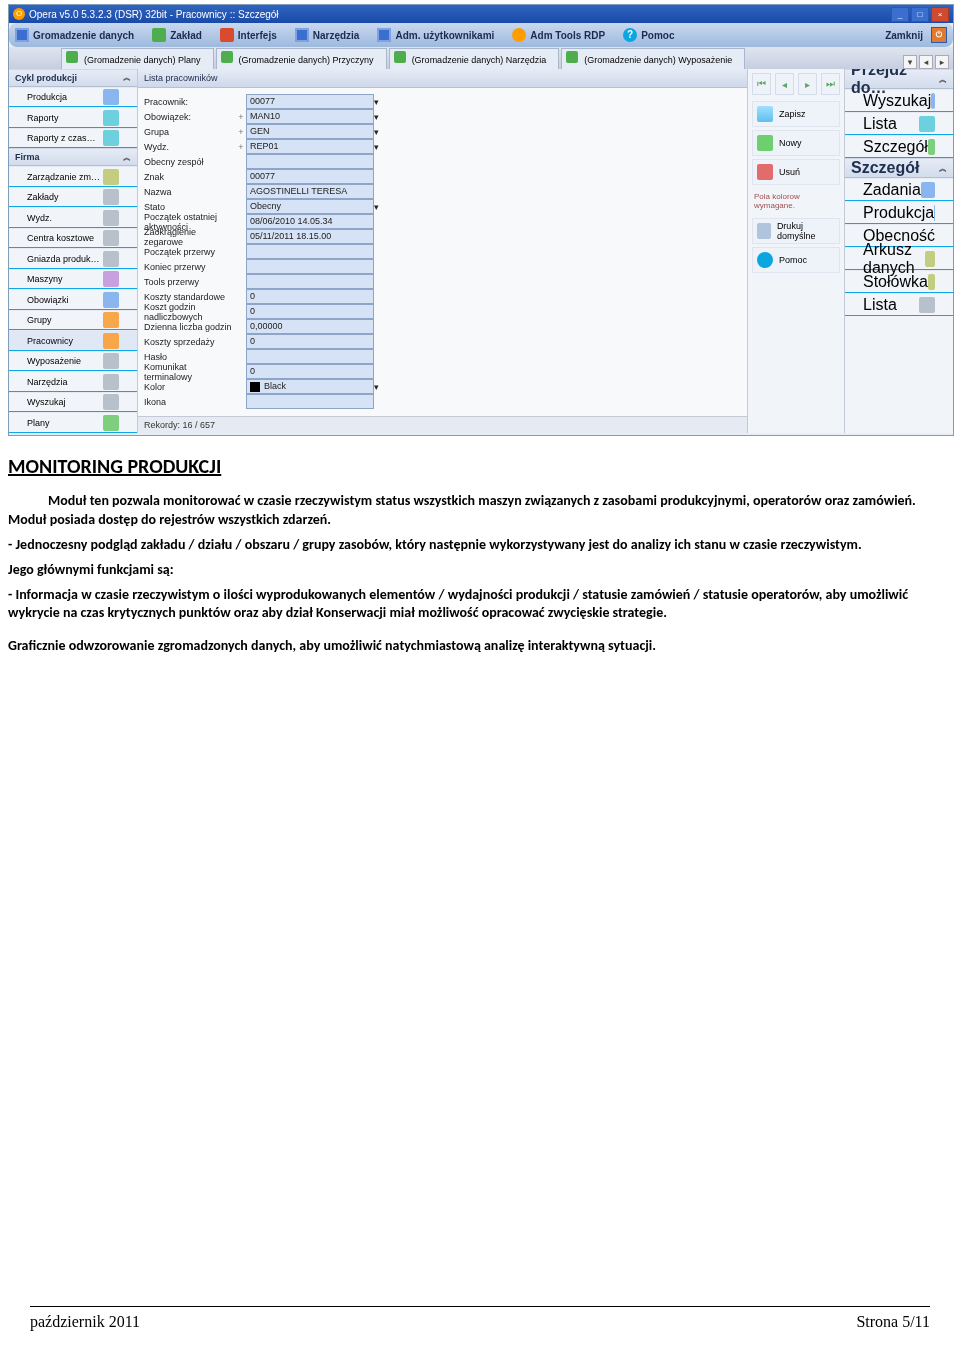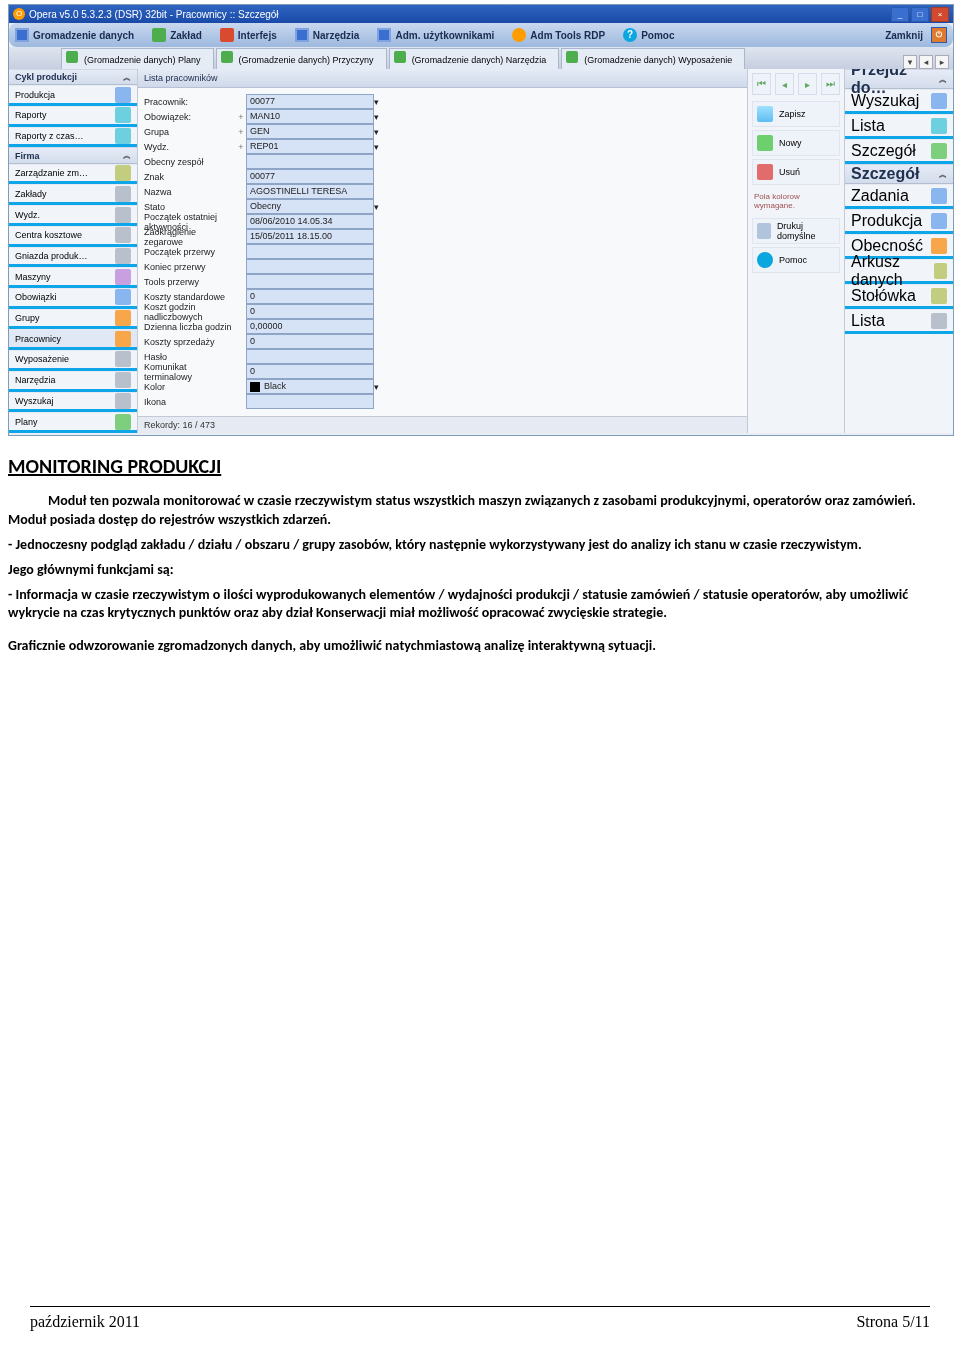--- a/index.html
+++ b/index.html
@@ -22,21 +22,21 @@
   .tabstrip{height:22px;background:linear-gradient(#dfe5ef,#c6cee0);display:flex;align-items:flex-end;padding-left:52px;position:relative;}
   .tabstrip .tab{height:19px;background:#e6ecf6;border:1px solid #aab6ca;border-bottom:none;margin-right:2px;padding:1px 12px 0 22px;font-size:9px;display:flex;align-items:center;position:relative;white-space:nowrap;}
   .tabstrip .tab .tc-ico{position:absolute;left:4px;top:2px;width:12px;height:12px;background:#4eae4e;border-radius:2px;}
   .tabstrip .left-spacer{position:absolute;left:0;top:0;width:128px;height:22px;}
   .tabstrip .right-arrows{margin-left:auto;margin-right:4px;font-size:9px;color:#444;display:flex;gap:2px;}
   .right-arrows span{width:12px;height:12px;border:1px solid #aab;display:flex;align-items:center;justify-content:center;background:#f5f5f5;}
   .body{display:flex;height:364px;}
   .leftnav{width:128px;background:#f1f4f9;border-right:1px solid #c3cad6;display:flex;flex-direction:column;font-size:9px;}
   .nav-head{height:18px;background:linear-gradient(#e6ecf6,#d3dcec);border-top:1px solid #cfd8e6;border-bottom:1px solid #b3bfcf;display:flex;align-items:center;padding:0 6px;font-weight:bold;color:#203050;justify-content:space-between;}
   .nav-head .chev{font-size:8px;color:#555;}
-  .nav-item{height:21px;display:flex;align-items:center;padding:0 6px;border-top:1px solid #e6eaf2;border-bottom:3px solid #0ea5e9;justify-content:space-between;}
+  .nav-item{height:21px;display:flex;align-items:center;padding:0 18px;border-top:1px solid #e6eaf2;border-bottom:1px solid #0ea5e9;justify-content:space-between;}
   .nav-item.selected{background:#e0e8f6;}
   .nav-ico{width:16px;height:16px;display:inline-block;border-radius:2px;}
   .ic-blue{background:#8ab6f0;}
   .ic-teal{background:#6cd0df;}
   .ic-green{background:#7dcf7d;}
   .ic-olive{background:#c3cd7f;}
   .ic-orange{background:#f7a74a;}
   .ic-grey{background:#b8c0cb;}
   .ic-purple{background:#c8a0e0;}
   .center{flex:1;background:#f8f9fb;border-right:1px solid #c3cad6;display:flex;flex-direction:column;}
@@ -264,21 +264,21 @@
               <span class="caret">▾</span>
             </div>
             <div class="frow">
               <span class="fl">Początek ostatniej aktywności</span>
               <span class="dd"></span>
               <span class="inp">08/06/2010 14.05.34</span>
             </div>
             <div class="frow">
               <span class="fl">Zaokrąglenie zegarowe</span>
               <span class="dd"></span>
-              <span class="inp">15/05/2011 18.15.00</span>
+              <span class="inp">05/11/2011 18.15.00</span>
             </div>
             <div class="frow">
               <span class="fl">Początek przerwy</span>
               <span class="dd"></span>
               <span class="inp"></span>
             </div>
             <div class="frow">
               <span class="fl">Koniec przerwy</span>
               <span class="dd"></span>
               <span class="inp"></span>
@@ -324,21 +324,21 @@
               <span class="inp"><span class="black-sq"></span>Black</span>
               <span class="caret">▾</span>
             </div>
             <div class="frow">
               <span class="fl">Ikona</span>
               <span class="dd"></span>
               <span class="inp"></span>
             </div>
           </div>
         <div class="status-bar">
-            <span>Rekordy: 16 / 473</span>
+            <span>Rekordy: 16 / 657</span>
           </div>
       </div>
 
       <div class="sidepanel">
         <div class="iconrow">
           <span class="ctl">
               <span class="arr">⏮</span>
             </span>
           <span class="ctl">
               <span class="arr">◂</span>

